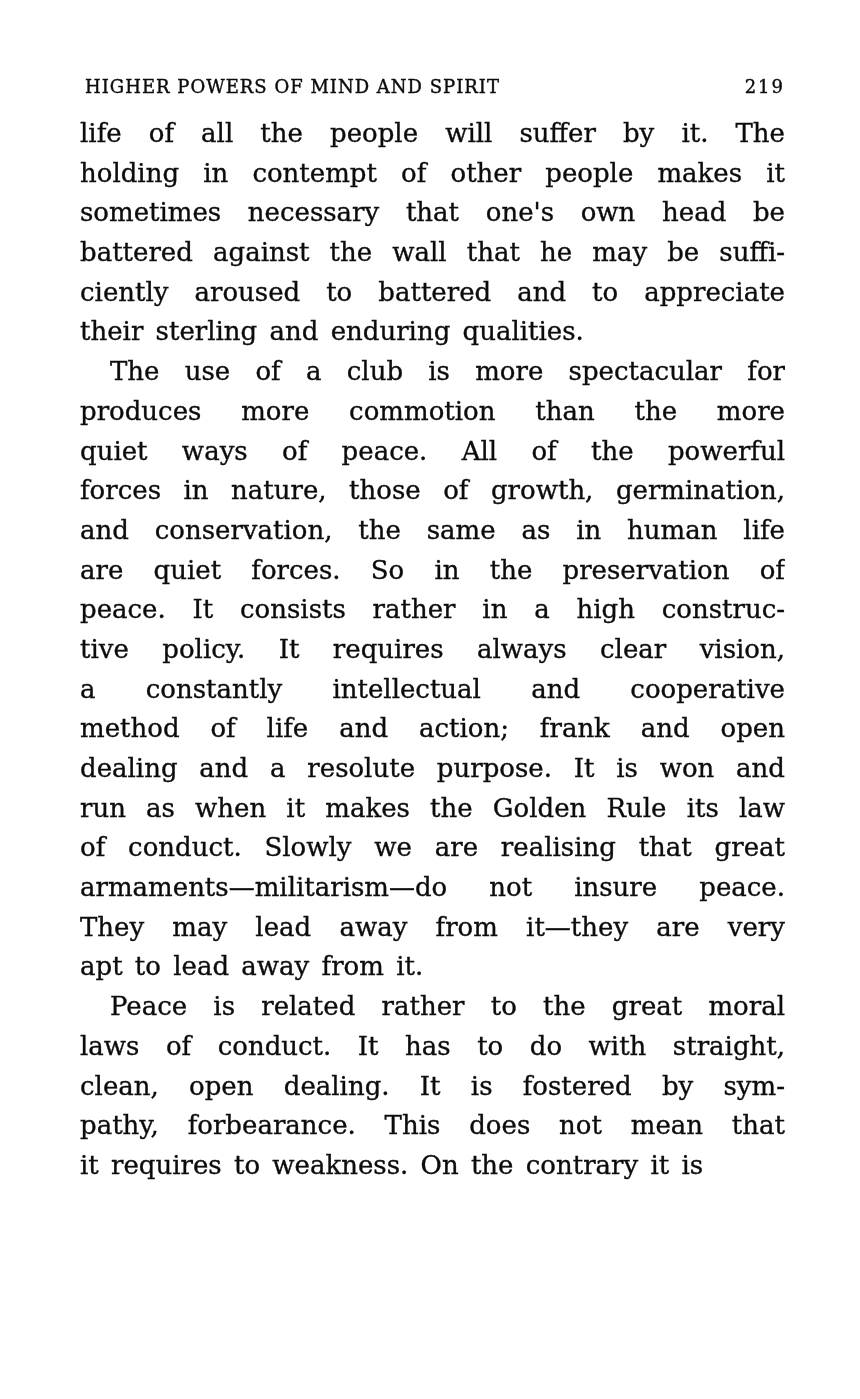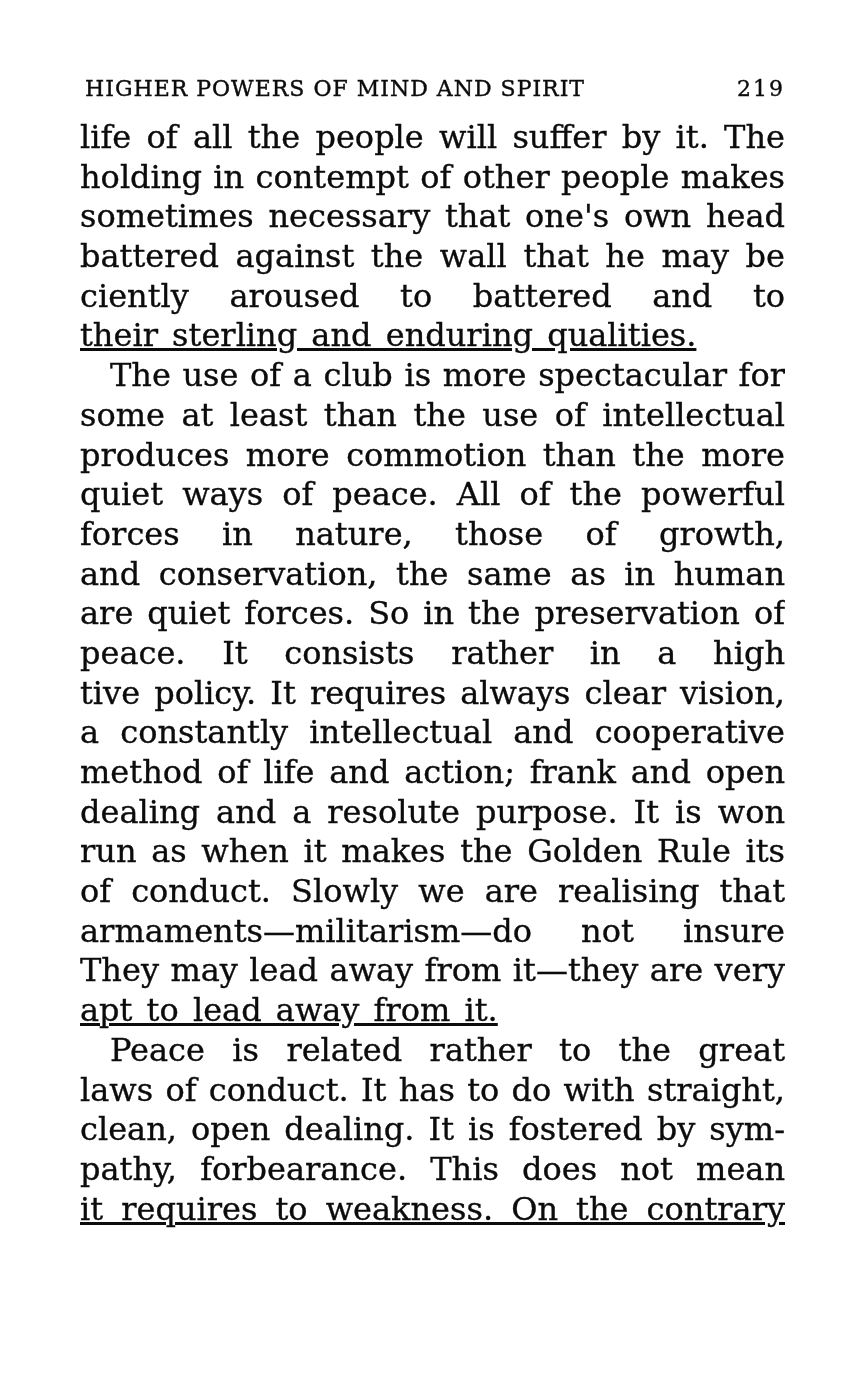--- a/index.html
+++ b/index.html
@@ -18,50 +18,49 @@
     box-sizing: border-box;
     width: 860px;
     height: 1399px;
     padding: 76px 75px 0 80px;
     background: #ffffff;
   }
   .running-head {
     display: flex;
     justify-content: space-between;
     align-items: baseline;
-    font-size: 22px;
+    font-size: 18px;
     letter-spacing: 1px;
     -webkit-text-stroke: 0.4px currentColor;
     margin: 0 0 17px 5px;
     white-space: nowrap;
   }
   .running-head .page-number {
     letter-spacing: 2px;
     text-align: center;
   }
   .text-block {
     width: 705px;
   }
   .paragraph {
     margin: 0;
   }
   .line {
-    font-size: 32px;
+    font-size: 26px;
     line-height: 39.7px;
     height: 39.7px;
     text-align: justify;
     text-align-last: justify;
     -webkit-text-stroke: 0.35px currentColor;
     white-space: normal;
     overflow: hidden;
   }
   .line.last {
     text-align-last: left;
     word-spacing: 4px;
-    text-decoration: underline;
   }
   .line.indent {
     text-indent: 30px;
   }
 </style>
 </head>
 <body>
 
 <div class="page">
   <div class="running-head">
@@ -72,21 +71,20 @@
       <div class="paragraph">
         <div class="line">life of all the people will suffer by it.  The</div>
         <div class="line">holding in contempt of other people makes it</div>
         <div class="line">sometimes necessary that one's own head be</div>
         <div class="line">battered against the wall that he may be suffi-</div>
         <div class="line">ciently aroused to battered and to appreciate</div>
         <div class="line last">their sterling and enduring qualities.</div>
       </div>
       <div class="paragraph">
         <div class="line indent">The use of a club is more spectacular for</div>
-        <div class="line">some at least than the use of intellectual and</div>
         <div class="line">produces more commotion than the more</div>
         <div class="line">quiet ways of peace.  All of the powerful</div>
         <div class="line">forces in nature, those of growth, germination,</div>
         <div class="line">and conservation, the same as in human life</div>
         <div class="line">are quiet forces.  So in the preservation of</div>
         <div class="line">peace.  It consists rather in a high construc-</div>
         <div class="line">tive policy.  It requires always clear vision,</div>
         <div class="line">a constantly intellectual and cooperative</div>
         <div class="line">method of life and action; frank and open</div>
         <div class="line">dealing and a resolute purpose.  It is won and</div>

